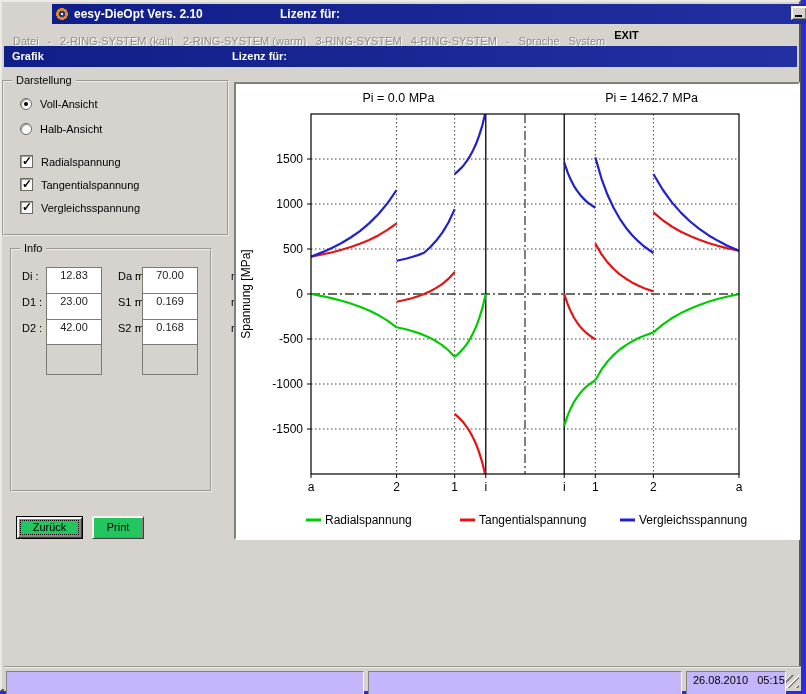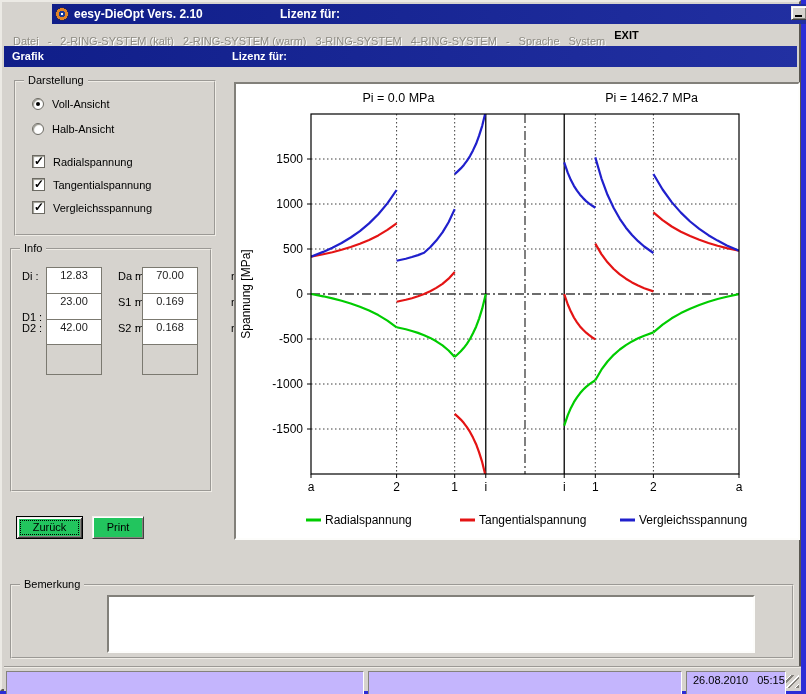--- a/index.html
+++ b/index.html
@@ -126,21 +126,21 @@
     <span class="menu-item disabled">Sprache</span>
     <span class="menu-item disabled">System</span>
     <span class="menu-item exit">EXIT</span>
   </div>
 
   <div class="subbar">
     <span class="sub-title">Grafik</span>
     <span class="sub-license">Lizenz für:</span>
   </div>
 
-  <div class="groupbox" style="left:12px; top:78px; width:202px; height:156px;">
+  <div class="groupbox" style="left:0; top:78px; width:227px; height:156px;">
     <span class="gb-label">Darstellung</span>
     <div class="ctl-row" style="top:16px;">
       <span class="radio on"></span>
       <span class="ctl-label">Voll-Ansicht</span>
     </div>
     <div class="ctl-row" style="top:41px;">
       <span class="radio"></span>
       <span class="ctl-label">Halb-Ansicht</span>
     </div>
     <div class="ctl-row" style="top:73px;">
@@ -159,21 +159,21 @@
 
   <div class="groupbox" style="left:8px; top:246px; width:202px; height:244px;">
     <span class="gb-label">Info</span>
     <span class="fld-label" style="left:10px; top:20px;">Di :</span>
     <span class="fld-box" style="left:34px; top:17px;">12.83</span>
     <span class="fld-unit" style="left:94px; top:20px;">mm</span>
     <span class="fld-label" style="left:106px; top:20px;">Da :</span>
     <span class="fld-box" style="left:130px; top:17px;">70.00</span>
     <span class="fld-unit" style="left:190px; top:20px;">mm</span>
 
-    <span class="fld-label" style="left:10px; top:46px;margin-top:15px;">D1 :</span>
+    <span class="fld-label" style="left:10px; top:46px;">D1 :</span>
     <span class="fld-box" style="left:34px; top:43px;">23.00</span>
     <span class="fld-unit" style="left:94px; top:46px;">mm</span>
     <span class="fld-label" style="left:106px; top:46px;">S1 :</span>
     <span class="fld-box" style="left:130px; top:43px;">0.169</span>
     <span class="fld-unit" style="left:190px; top:46px;">mm</span>
 
     <span class="fld-label" style="left:10px; top:72px;">D2 :</span>
     <span class="fld-box" style="left:34px; top:69px;">42.00</span>
     <span class="fld-unit" style="left:94px; top:72px;">mm</span>
     <span class="fld-label" style="left:106px; top:72px;">S2 :</span>
@@ -273,24 +273,20 @@
           <line x1="70" y1="436" x2="85" y2="436" stroke="#00cc00" stroke-width="3"></line>
           <text x="89" y="440">Radialspannung</text>
           <line x1="224" y1="436" x2="239" y2="436" stroke="#e41414" stroke-width="3"></line>
           <text x="243" y="440">Tangentialspannung</text>
           <line x1="384" y1="436" x2="399" y2="436" stroke="#2020cc" stroke-width="3"></line>
           <text x="403" y="440">Vergleichsspannung</text>
         </g>
       </svg>
   </div>
 
-  <div class="groupbox" style="left:8px; top:582px; width:784px; height:75px;">
-    <span class="gb-label">Bemerkung</span>
-    <textarea class="bemerkung-text" style=""></textarea>
-  </div>
 
   <div class="statusbar">
     <div class="sb-panel" style="left:2px; width:358px;"></div>
     <div class="sb-panel" style="left:364px; width:314px;"></div>
     <div class="sb-panel sb-date" style="left:682px; width:100px;">26.08.2010   05:15</div>
     <div class="grip"></div>
   </div>
 
 </div>
 

